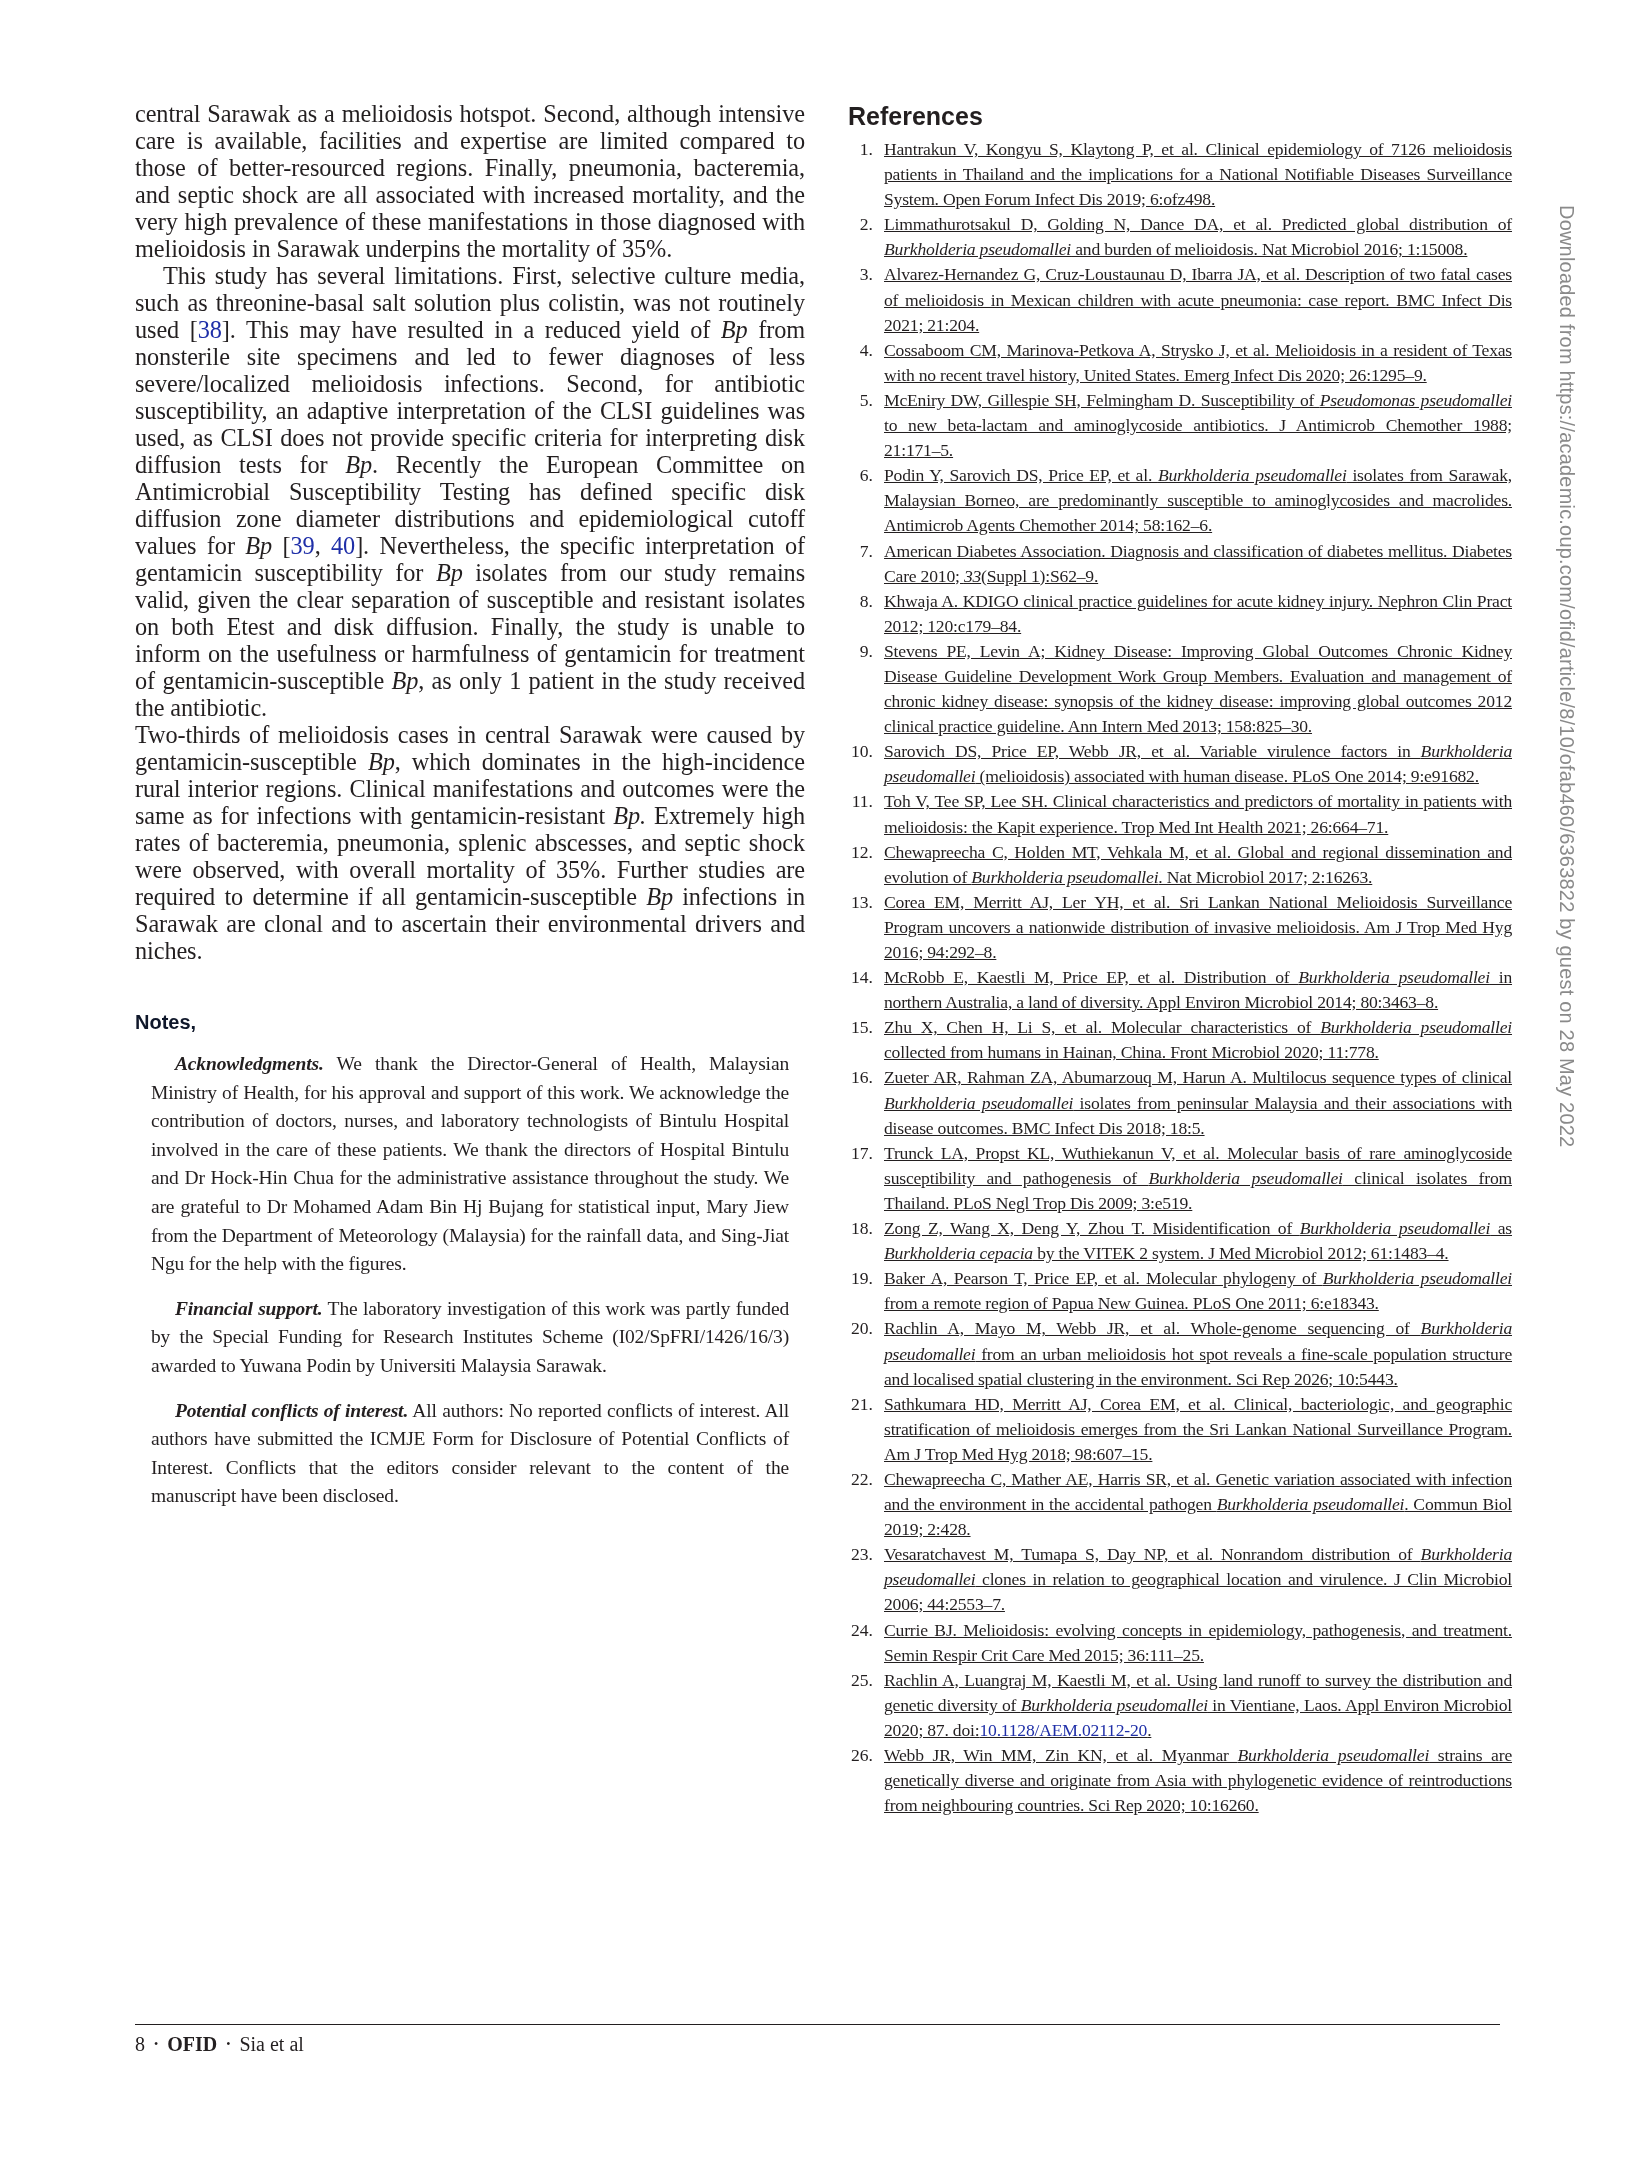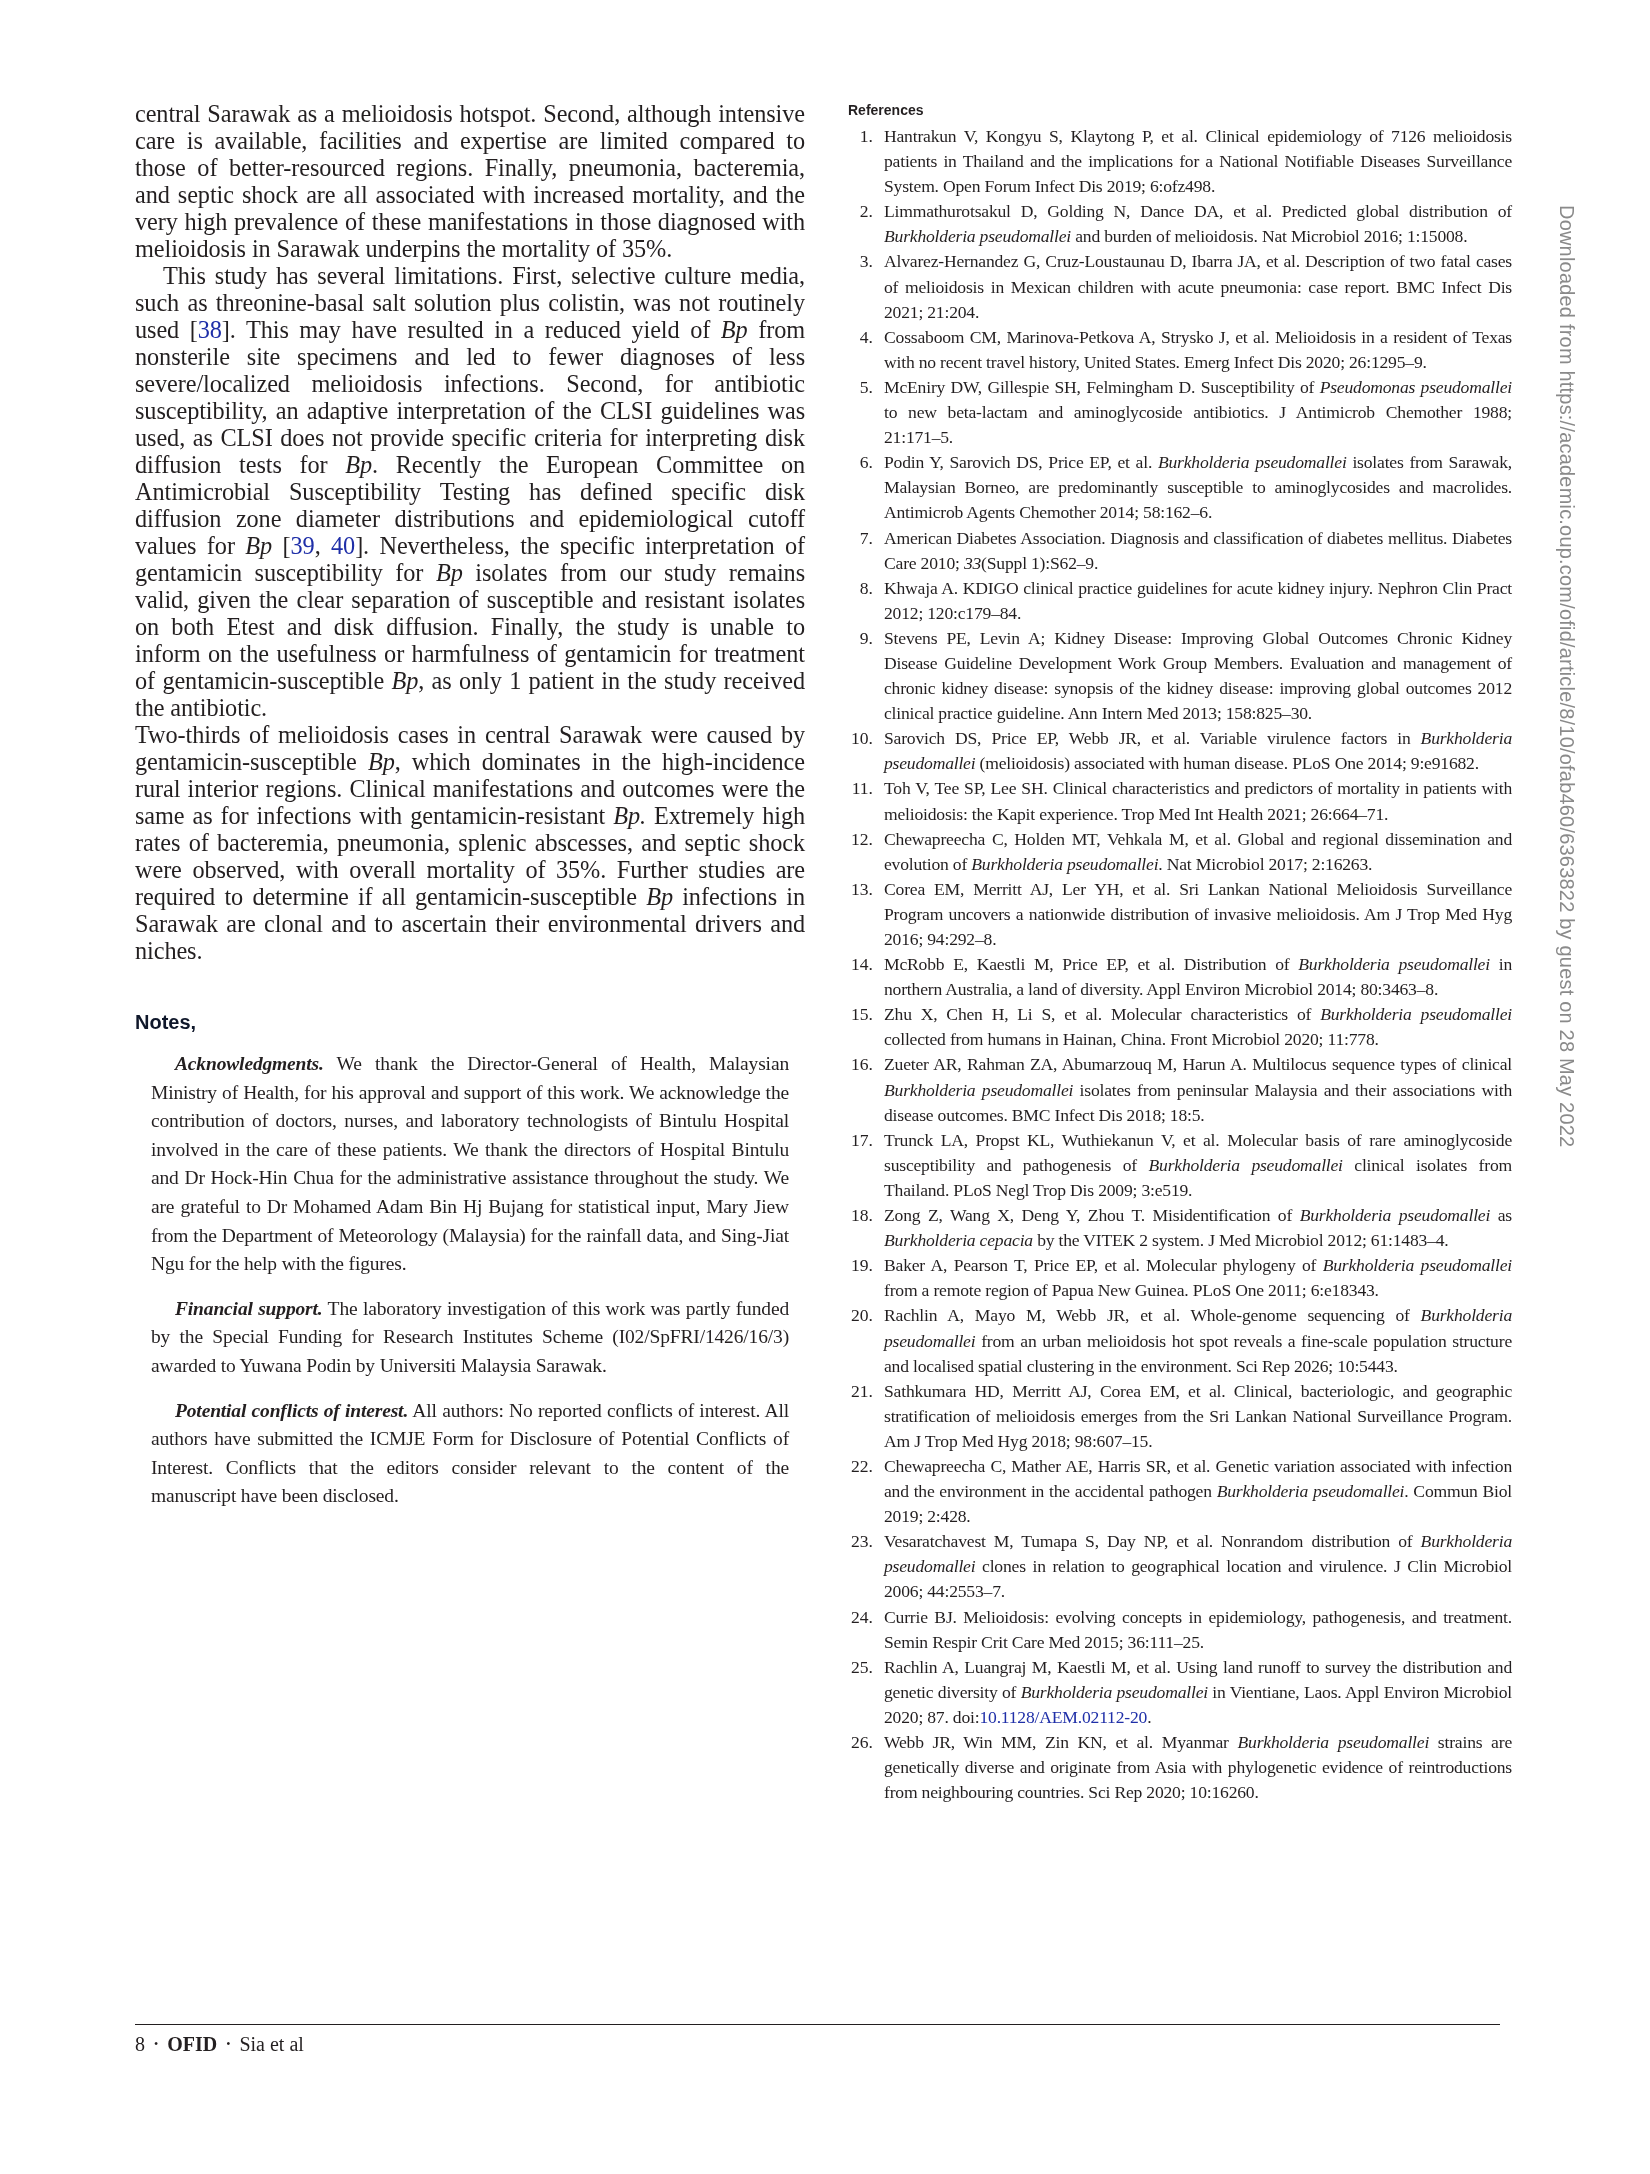--- a/index.html
+++ b/index.html
@@ -22,29 +22,29 @@
     font-family: "Liberation Sans", sans-serif; font-weight: bold;
     font-size: 20px; margin: 47px 0 10px 0; color: #0f172a;
   }
   .note-para {
     font-family: "Liberation Serif", serif; font-size: 19.5px; line-height: 28.6px;
     text-align: justify; margin: 16px; text-indent: 24px; letter-spacing: -0.15px;
   }
   .note-label { font-weight: bold; font-style: italic; }
   .ref-heading {
     font-family: "Liberation Sans", sans-serif; font-weight: bold;
-    font-size: 14px; margin: 0 0 6px 0; color: #231f20;
+    font-size: 25px; margin: 0 0 6px 0; color: #231f20;
   }
   .ref-list { list-style: none; margin: 0; padding: 0; }
   .ref-item {
     display: flex; font-family: "Liberation Serif", serif;
     font-size: 17.6px; line-height: 25.1px; margin: 0;
   }
   .ref-num { flex: 0 0 36px; text-align: right; padding-right: 11px; box-sizing: border-box; }
-  .ref-text { flex: 1; text-align: justify; letter-spacing: -0.2px; }
+  .ref-text { flex: 1; text-align: justify; letter-spacing: -0.2px; text-decoration: underline; }
   .ital { font-style: italic; }
   .link { color: #1f2fa8; text-decoration: none; }
 
   .footer-rule { position: absolute; left: 135px; top: 2024px; width: 1365px; height: 1px; background: #231f20; }
   .footer { position: absolute; left: 135px; top: 2033px; font-family: "Liberation Serif", serif; font-size: 20px; text-align: center; }
   .footer .journal { font-weight: bold; }
   .footer .dot { font-size: 12px; vertical-align: 3px; margin: 0 9px; }
 
   .watermark {
     position: absolute; left: 1552px; top: 205px; width: 26px; height: 1390px;

